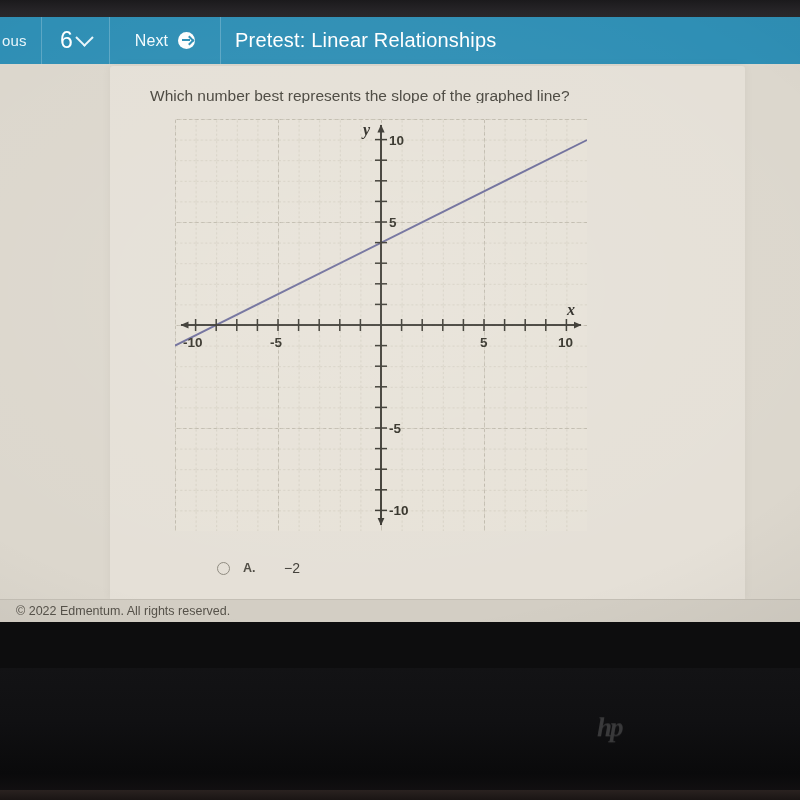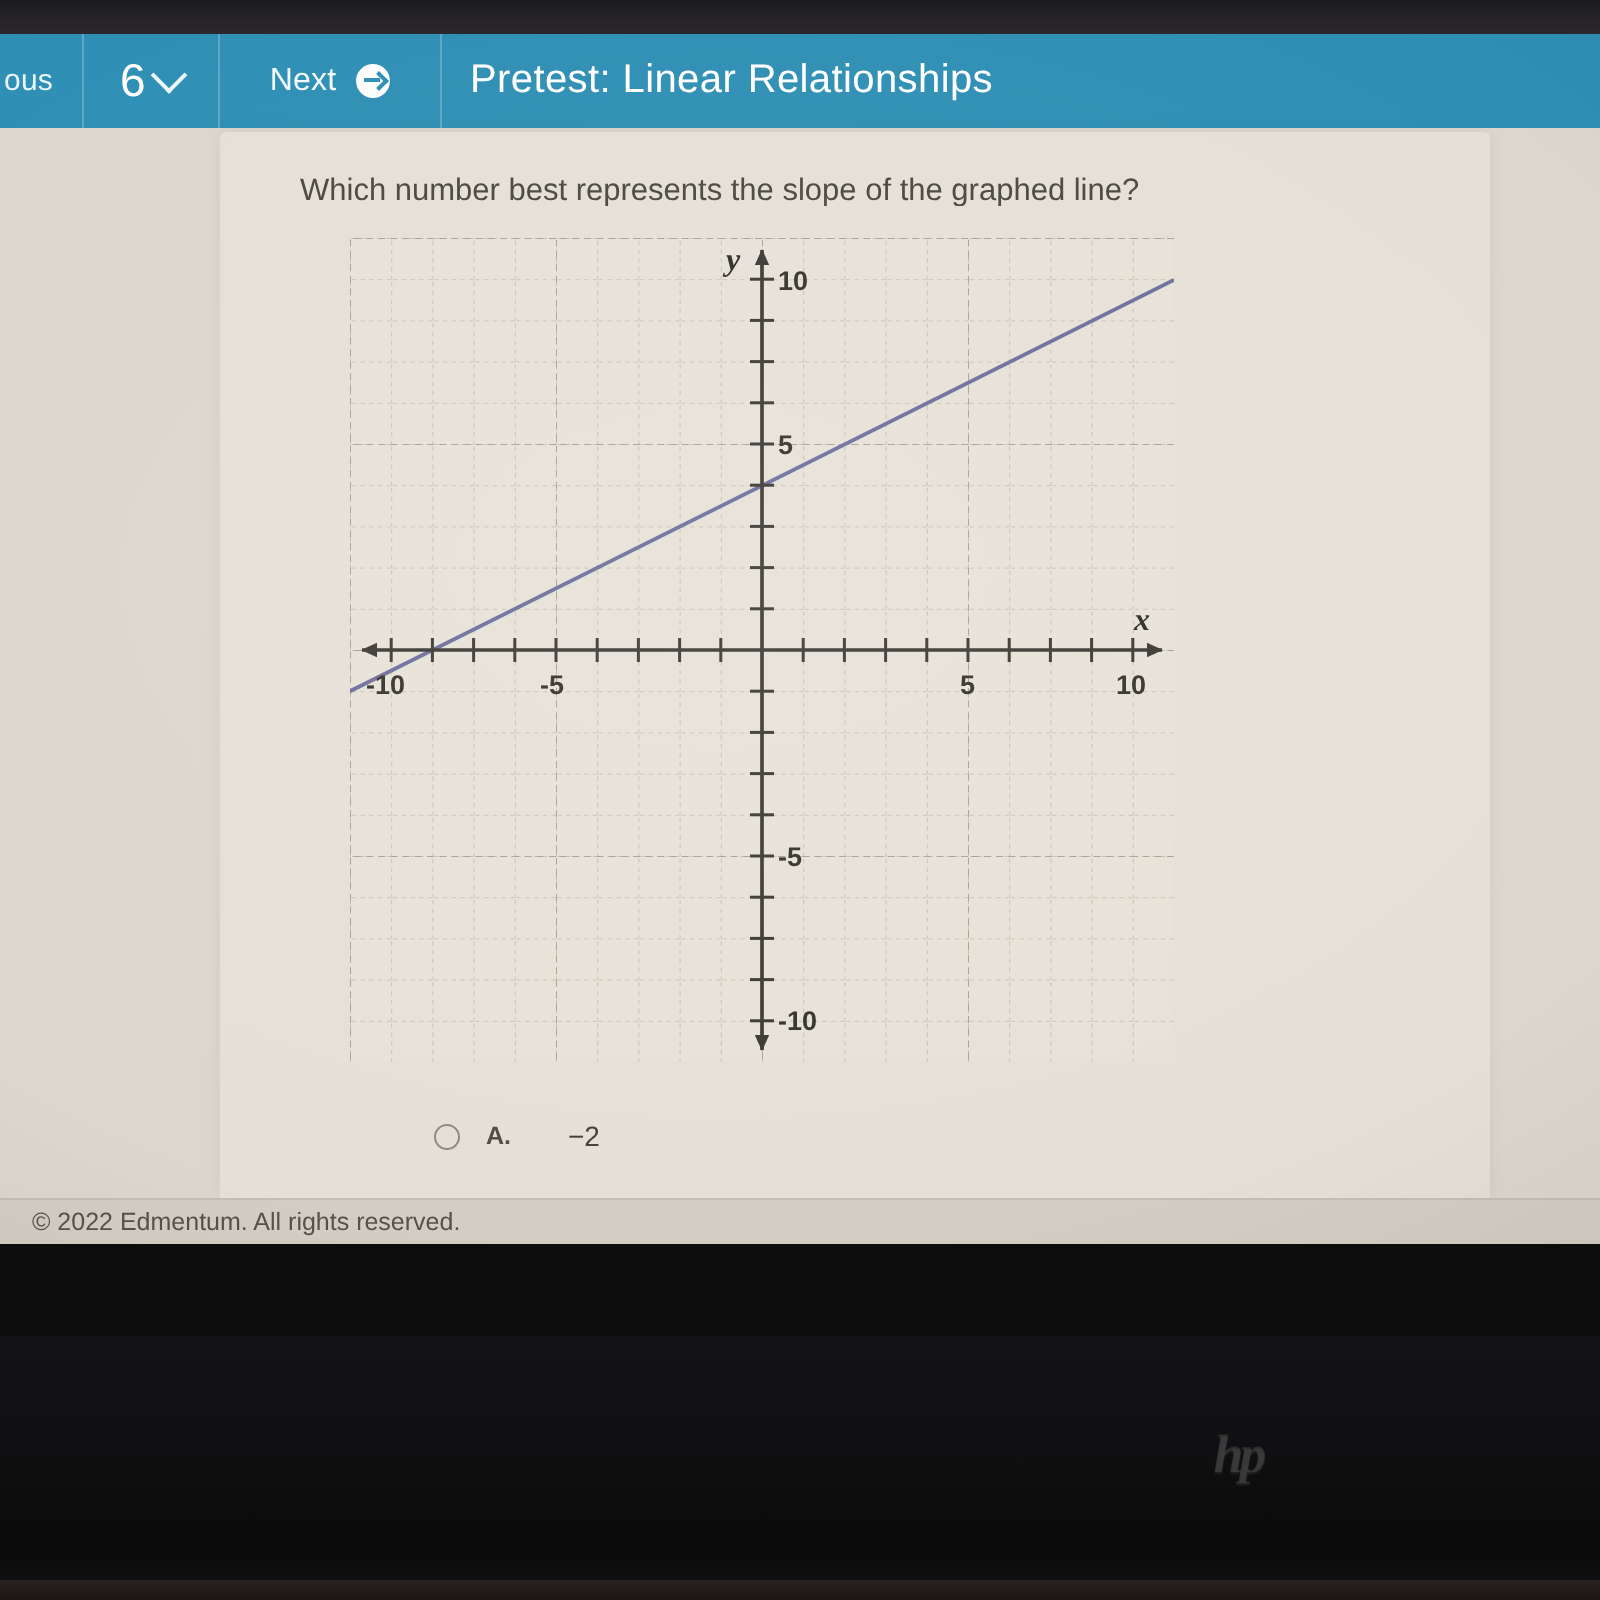--- a/index.html
+++ b/index.html
@@ -227,21 +227,20 @@
   .hp-logo {
     position: absolute;
     left: 597px; top: 712px;
     width: 44px; height: 30px;
     color: rgba(190,190,190,0.16);
     font-size: 27px;
     font-style: italic;
     font-weight: bold;
     letter-spacing: -2px;
     font-family: "Liberation Serif", serif;
-    text-align: center;
     line-height: 30px;
     text-shadow: 0 1px 1px rgba(255,255,255,0.08);
   }
   .bottom-strip {
     position: absolute;
     left: 0; top: 790px;
     width: 800px; height: 10px;
     background: linear-gradient(180deg,#2a2220 0%, #1a1514 100%);
   }
 </style>

